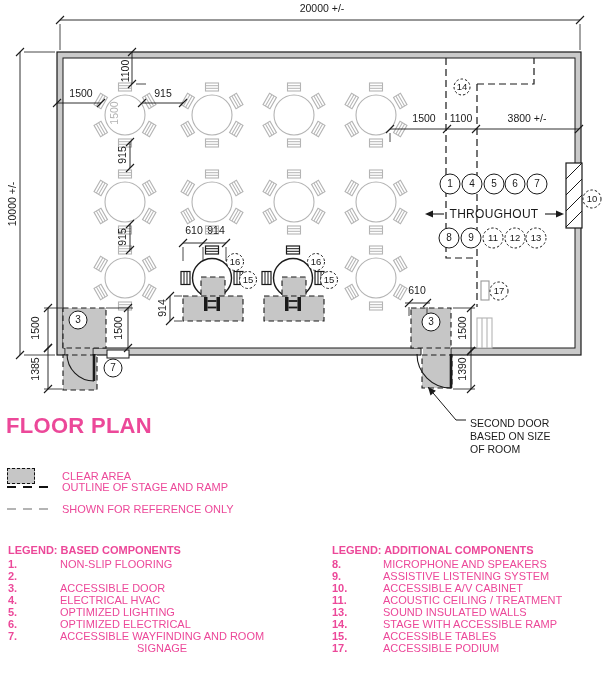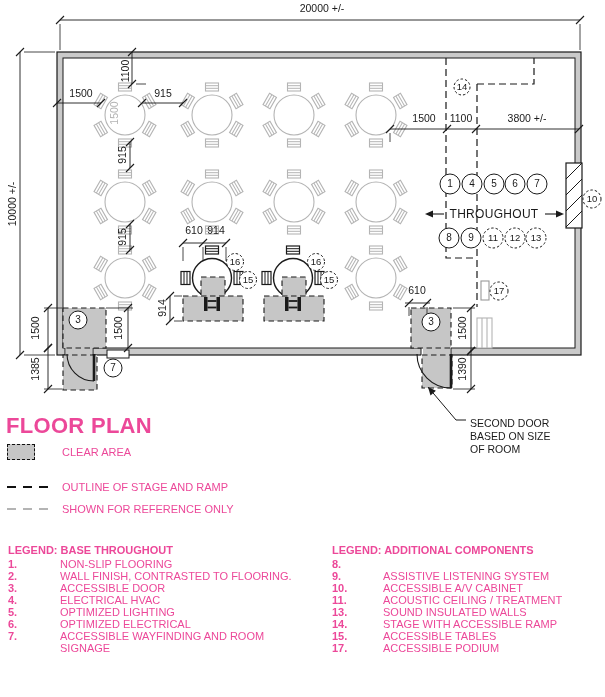--- a/index.html
+++ b/index.html
@@ -12,21 +12,21 @@
   .sw{width:55px;flex:0 0 55px;display:flex;align-items:center;}
   .sw-clear{display:block;width:26px;height:14px;background:#c6c6c6;border:1.6px dashed #111;}
   .sw-line{display:block;width:45px;height:2.4px;}
   .dash-dark{background:repeating-linear-gradient(90deg,#111 0 9px,transparent 9px 16px);}
   .dash-light{background:repeating-linear-gradient(90deg,#b4b4b4 0 9px,transparent 9px 16px);}
   .key-label{font-size:11px;}
   .col{position:absolute;top:544px;font-size:11px;}
   .col-head{font-weight:bold;font-size:11px;margin-bottom:2px;white-space:nowrap;}
   .li{display:flex;line-height:12px;}
   .li .num{font-weight:bold;flex:0 0 52px;}
-  .li .txt{white-space:pre-line;}
+  .li .txt{white-space:pre-line;text-align:center;}
   .col-left{left:8px;width:310px;}
   .col-right{left:332px;width:262px;}
   .col-right .li .num{flex:0 0 51px;}
 </style>
 </head>
 <body>
 
 <div class="page">
 
   <svg id="plan" width="605" height="462" viewBox="0 0 605 462">
@@ -671,49 +671,48 @@
         <path d="M466 420 L456 420 L428 387" fill="none" stroke="#1a1a1a" stroke-width="1"></path>
         <polygon points="428,387 430.5,395.4 435.9,390.8" fill="#1a1a1a"></polygon>
         <text font-size="10.5" fill="#1a1a1a" text-anchor="start" x="470" y="427">SECOND DOOR</text>
         <text font-size="10.5" fill="#1a1a1a" text-anchor="start" x="470" y="440">BASED ON SIZE</text>
         <text font-size="10.5" fill="#1a1a1a" text-anchor="start" x="470" y="453">OF ROOM</text>
       </g>
     </svg>
 
   <div class="title">FLOOR PLAN</div>
 
-  <div class="key-row" style="top:443px">
+  <div class="key-row" style="top:467px">
     <span class="sw">
         <span class="sw-clear"></span>
       </span>
     <span class="key-label">CLEAR AREA</span>
   </div>
   <div class="key-row" style="top:500px">
     <span class="sw">
         <span class="sw-line dash-light"></span>
       </span>
     <span class="key-label">SHOWN FOR REFERENCE ONLY</span>
   </div>
   <div class="key-row" style="top:478px">
     <span class="sw">
         <span class="sw-line dash-dark"></span>
       </span>
     <span class="key-label">OUTLINE OF STAGE AND RAMP</span>
   </div>
 
   <div class="col col-left">
-    <div class="col-head">LEGEND: BASE THROUGHOUT</div>
+    <div class="col-head">LEGEND: BASED COMPONENTS</div>
     <div id="items-base">
         <div class="li">
           <span class="num">1.</span>
           <span class="txt">NON-SLIP FLOORING</span>
         </div>
         <div class="li">
           <span class="num">2.</span>
-          <span class="txt">WALL FINISH, CONTRASTED TO FLOORING.</span>
         </div>
         <div class="li">
           <span class="num">3.</span>
           <span class="txt">ACCESSIBLE DOOR</span>
         </div>
         <div class="li">
           <span class="num">4.</span>
           <span class="txt">ELECTRICAL HVAC</span>
         </div>
         <div class="li">
@@ -730,20 +729,21 @@
 SIGNAGE</span>
         </div>
       </div>
   </div>
 
   <div class="col col-right">
     <div class="col-head">LEGEND: ADDITIONAL COMPONENTS</div>
     <div id="items-additional">
         <div class="li">
           <span class="num">8.</span>
+          <span class="txt">MICROPHONE AND SPEAKERS</span>
         </div>
         <div class="li">
           <span class="num">9.</span>
           <span class="txt">ASSISTIVE LISTENING SYSTEM</span>
         </div>
         <div class="li">
           <span class="num">10.</span>
           <span class="txt">ACCESSIBLE A/V CABINET</span>
         </div>
         <div class="li">

